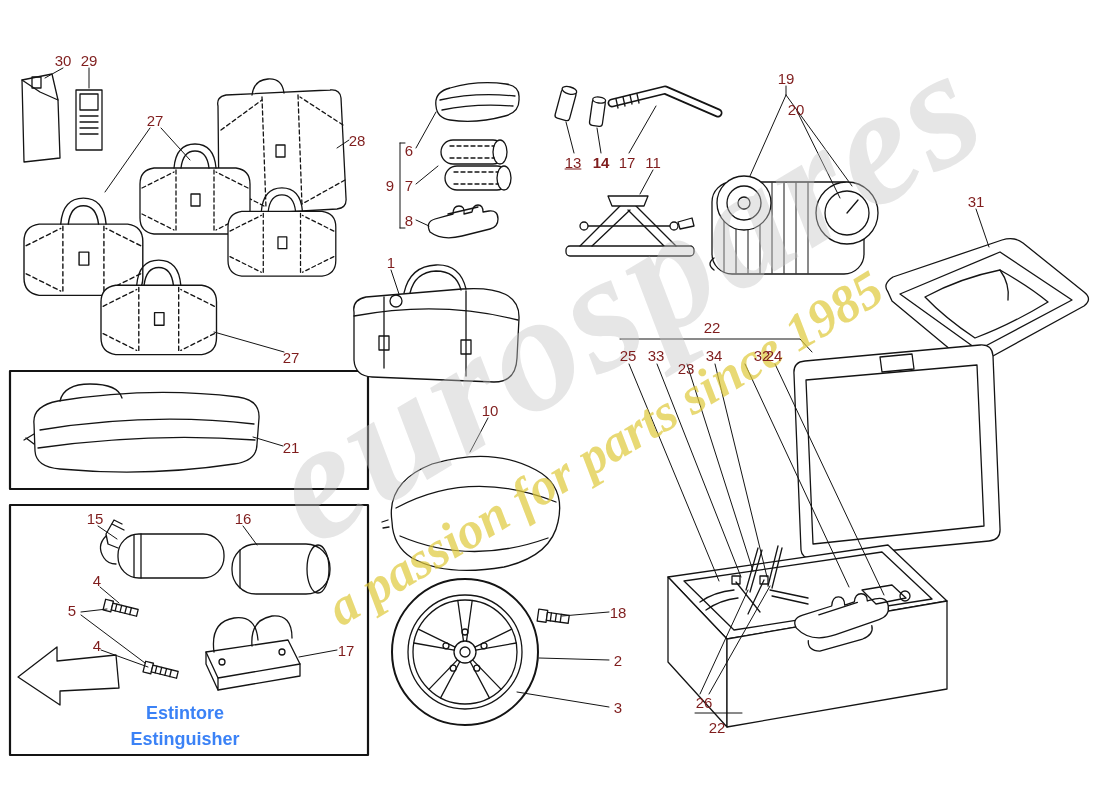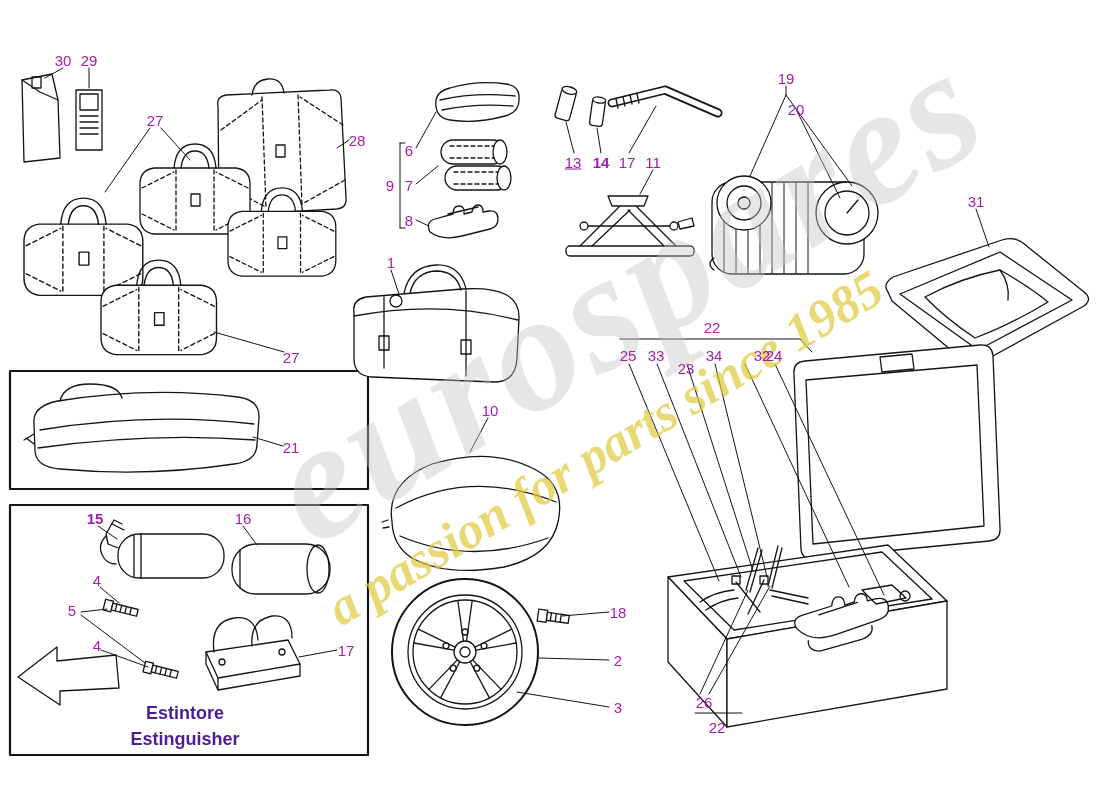--- a/index.html
+++ b/index.html
@@ -7,23 +7,23 @@
          font-family:"Liberation Sans",sans-serif;}
   #art{position:absolute;left:0;top:0;z-index:1;}
   .wm{position:absolute;z-index:2;white-space:nowrap;pointer-events:none;
       font-family:"Liberation Serif",serif;font-style:italic;font-weight:700;}
   .wm-brand{left:625px;top:295px;font-size:168px;letter-spacing:4px;opacity:0.42;
             transform:translate(-50%,-50%) rotate(-31deg);}
   .wm-tagline{left:605px;top:448px;font-size:52px;opacity:0.70;
               transform:translate(-50%,-50%) rotate(-31deg);}
   #callout-layer{position:absolute;left:0;top:0;width:100%;height:100%;z-index:3;}
   .callout{position:absolute;transform:translate(-50%,-50%);font:400 15px "Liberation Sans",sans-serif;
-           color:#a21caf;cursor:pointer;line-height:1;}
+           color:#7f1d1d;cursor:pointer;line-height:1;}
   .ext-label{position:absolute;left:185px;top:700px;z-index:3;transform:translateX(-50%);
-             text-align:center;font-weight:700;font-size:18px;color:#4c1d95;line-height:26px;}
+             text-align:center;font-weight:700;font-size:18px;color:#3b82f6;line-height:26px;}
 </style>
 </head>
 <body>
 
 <div id="stage">
 
   <svg id="art" width="1100" height="800" viewBox="0 0 1100 800">
     <defs>
       <g id="bag">
         <path d="M0,42 Q0,28 14,26 L96,26 Q110,28 110,42 L110,76 Q110,90 96,92 L14,92 Q0,90 0,76 Z" fill="#fff"></path>
@@ -325,21 +325,21 @@
       <div class="callout" style="left: 291px; top: 357px;">27</div>
       <div class="callout" style="left: 712px; top: 327px;">22</div>
       <div class="callout" style="left: 628px; top: 355px;">25</div>
       <div class="callout" style="left: 656px; top: 355px;">33</div>
       <div class="callout" style="left: 686px; top: 368px;">23</div>
       <div class="callout" style="left: 714px; top: 355px;">34</div>
       <div class="callout" style="left: 762px; top: 355px;">32</div>
       <div class="callout" style="left: 774px; top: 355px;">24</div>
       <div class="callout" style="left: 291px; top: 447px;">21</div>
       <div class="callout" style="left: 490px; top: 410px;">10</div>
-      <div class="callout" style="left: 95px; top: 518px; font-weight: bold;">15</div>
+      <div class="callout" style="left: 95px; top: 518px;">15</div>
       <div class="callout" style="left: 243px; top: 518px;">16</div>
       <div class="callout" style="left: 97px; top: 580px;">4</div>
       <div class="callout" style="left: 72px; top: 610px;">5</div>
       <div class="callout" style="left: 97px; top: 645px;">4</div>
       <div class="callout" style="left: 346px; top: 650px;">17</div>
       <div class="callout" style="left: 618px; top: 612px;">18</div>
       <div class="callout" style="left: 618px; top: 660px;">2</div>
       <div class="callout" style="left: 618px; top: 707px;">3</div>
       <div class="callout" style="left: 704px; top: 702px;">26</div>
       <div class="callout" style="left: 717px; top: 727px;">22</div>

